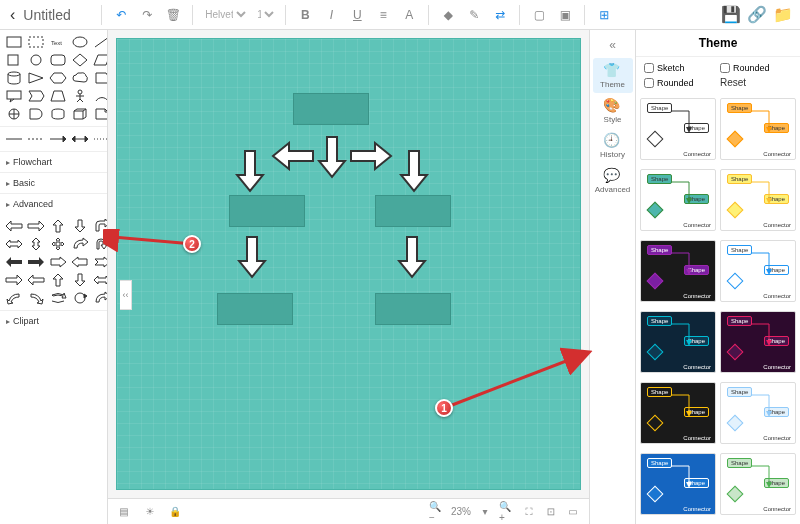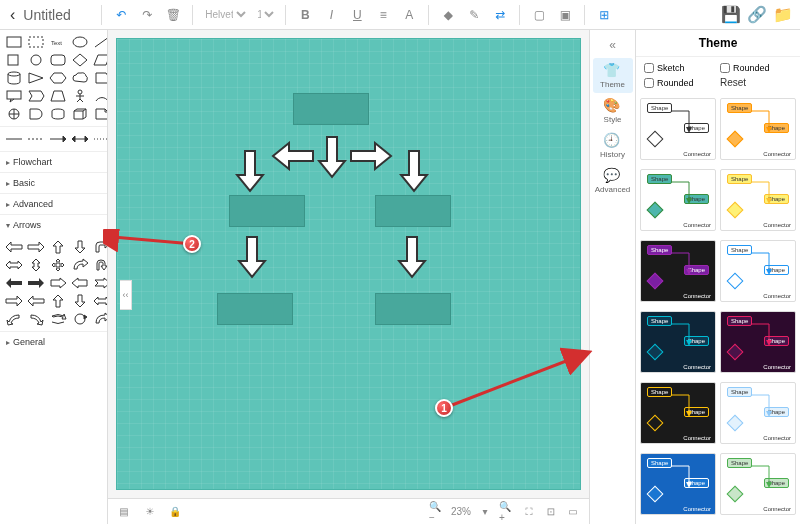--- a/index.html
+++ b/index.html
@@ -255,21 +255,20 @@
         </div>
       <div class="shape-cell">
           <svg>
             <line x1="1" y1="7" x2="17" y2="7" stroke-dasharray="1,2"></line>
           </svg>
         </div>
     </div>
     <div class="cat">Flowchart</div>
     <div class="cat">Basic</div>
     <div class="cat">Advanced</div>
-    <div class="cat open">Arrows</div>
     <div class="shape-grid">
       <div class="shape-cell">
           <svg>
             <polygon points="1,7 6,2 6,5 17,5 17,9 6,9 6,12"></polygon>
           </svg>
         </div>
       <div class="shape-cell">
           <svg>
             <polygon points="17,7 12,2 12,5 1,5 1,9 12,9 12,12"></polygon>
           </svg>
@@ -384,21 +383,21 @@
             <circle cx="9" cy="7" r="5"></circle>
             <polygon points="13,3 16,5 13,7" fill="#333"></polygon>
           </svg>
         </div>
       <div class="shape-cell">
           <svg>
             <path d="M3,11 Q3,3 12,3 L12,1 L17,5 L12,9 L12,6 Q6,6 6,11 Z"></path>
           </svg>
         </div>
     </div>
-    <div class="cat">General</div>
+    <div class="cat">Clipart</div>
   </div>
 
   <div class="collapse-tab">‹‹</div>
 
   <div class="canvas-wrap">
     <div class="canvas">
       <div class="node" style="left:176px;top:54px;width:76px;height:32px"></div>
       <div class="node" style="left:112px;top:156px;width:76px;height:32px"></div>
       <div class="node" style="left:258px;top:156px;width:76px;height:32px"></div>
       <div class="node" style="left:100px;top:254px;width:76px;height:32px"></div>

